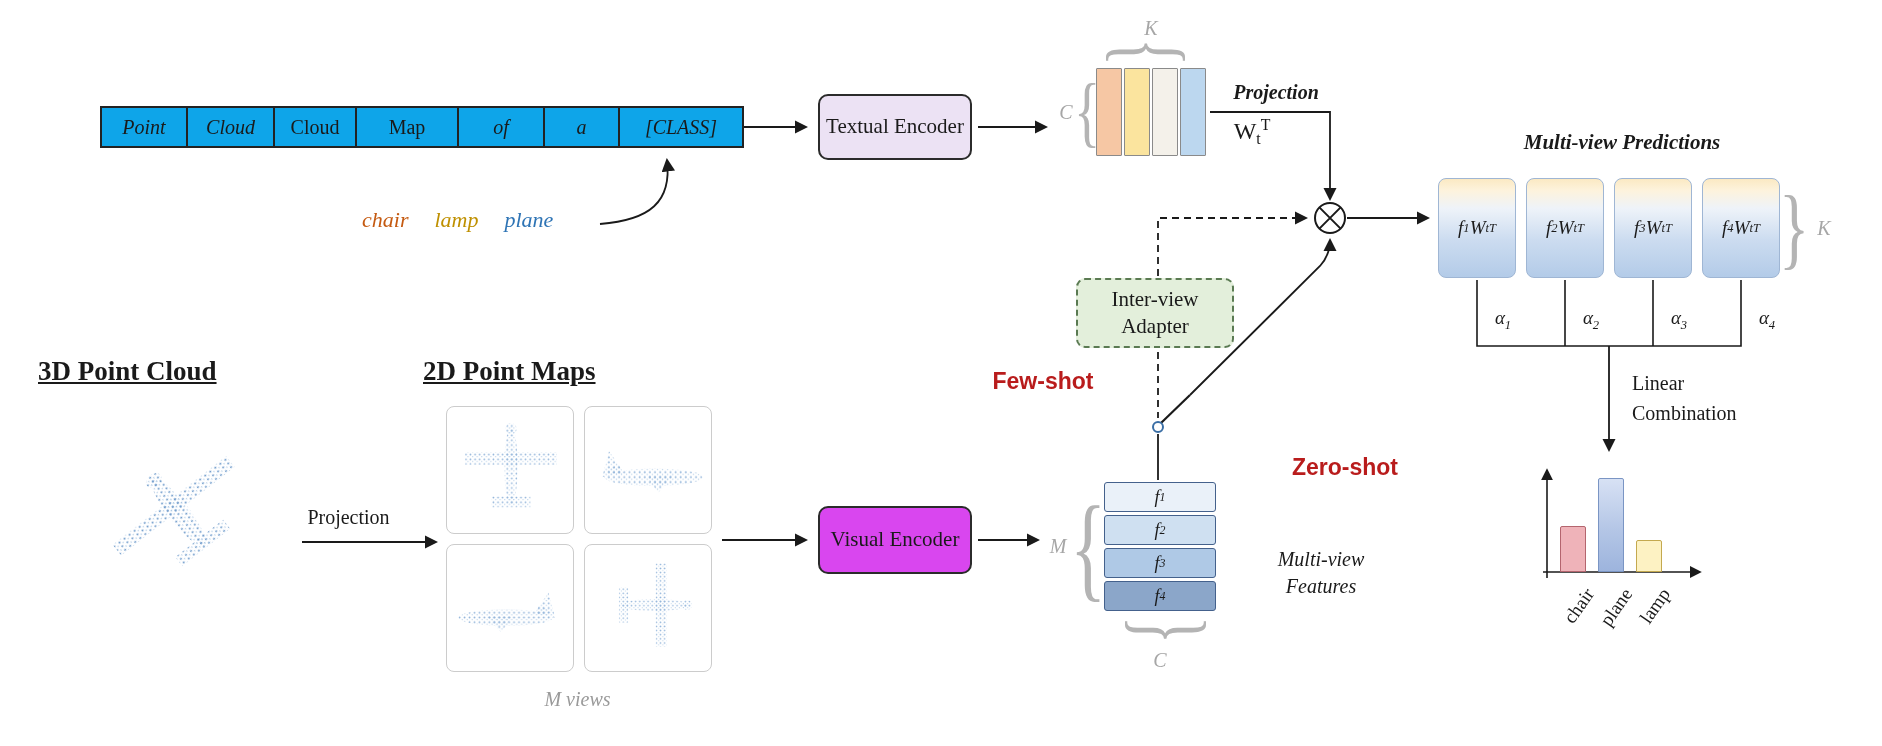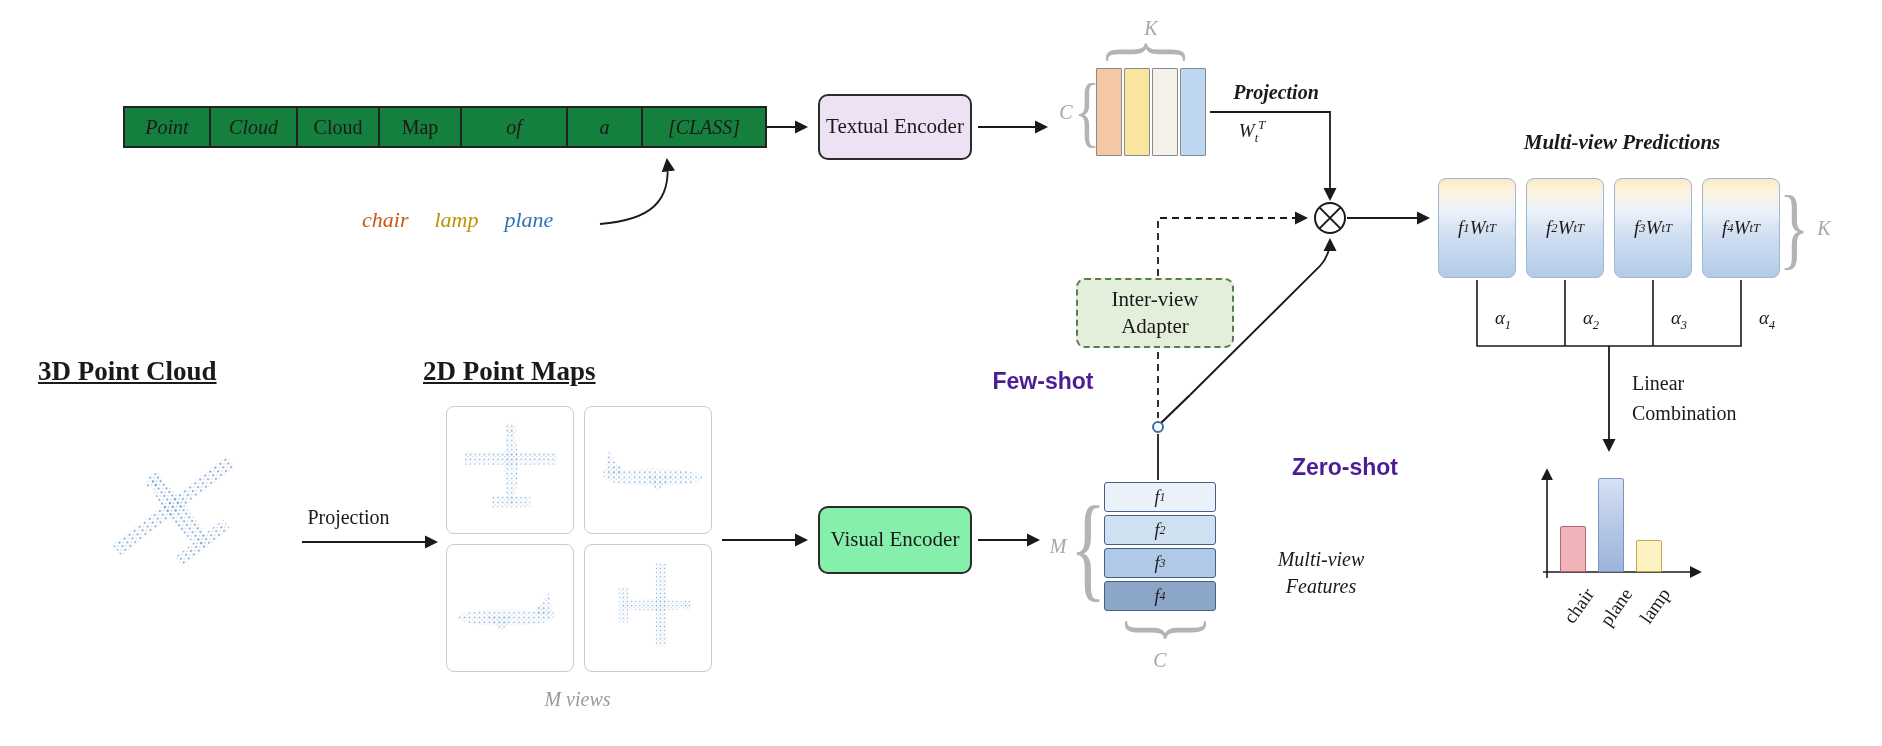--- a/index.html
+++ b/index.html
@@ -3,47 +3,47 @@
 <meta charset="utf-8">
 <style>
   html,body{margin:0;padding:0;background:#fff;}
   #canvas{position:relative;width:1882px;height:746px;background:#fff;
           font-family:"Liberation Serif",serif;color:#1a1a1a;overflow:hidden;}
   .abs{position:absolute;}
   .ctr{transform:translate(-50%,-50%);}
   .wires{position:absolute;left:0;top:0;pointer-events:none;}
 
   
-  .ptable{left:123px;top:106px;height:42px;display:flex;border:2px solid #222;background:#15803d;box-sizing:border-box;}
+  .ptable{left:100px;top:106px;height:42px;display:flex;border:2px solid #222;background:#0ea5e9;box-sizing:border-box;}
   .pcell{display:flex;align-items:center;justify-content:center;font-size:20px;box-sizing:border-box;}
   .pcell + .pcell{border-left:2px solid #222;}
   .it{font-style:italic;}
 
   .classwords{left:362px;top:207px;display:flex;gap:26px;font-style:italic;font-size:22px;}
 
   .encoder{display:flex;align-items:center;justify-content:center;text-align:center;
            border:2px solid #2b2b2b;border-radius:10px;font-size:21px;line-height:1.3;font-weight:500;box-sizing:border-box;}
   .enc-textual{left:818px;top:94px;width:154px;height:66px;background:#ece2f4;}
-  .enc-visual{left:818px;top:506px;width:154px;height:68px;background:#86efac;}
+  .enc-visual{left:818px;top:506px;width:154px;height:68px;background:#d946ef;}
 
   .adapter{left:1076px;top:278px;width:158px;height:70px;background:#e3efdb;border:2px dashed #5a7a52;
            border-radius:9px;display:flex;align-items:center;justify-content:center;text-align:center;
            font-size:21px;line-height:1.3;box-sizing:border-box;padding:0 22px;}
 
   .classifier-bars{left:1096px;top:68px;width:110px;height:88px;display:flex;gap:2px;}
   .cbar{flex:1;border:1px solid #8a8a8a;box-sizing:border-box;border-radius:1px;}
 
   .dim{font-style:italic;font-size:20px;color:#a6a6a6;white-space:nowrap;}
   .brace{color:#b4b4b4;font-weight:400;line-height:1;user-select:none;white-space:pre;}
 
   .lbl-classifier{font-style:italic;font-weight:700;font-size:20px;white-space:nowrap;}
-  .lbl-math{font-style:italic;font-size:19px;white-space:nowrap;}
+  .lbl-math{font-size:24px;white-space:nowrap;}
   sub{font-size:66%;} sup{font-size:66%;}
 
-  .mode-label{font-family:"Liberation Sans",sans-serif;font-weight:600;font-size:23px;color:#4c1d95;text-align:center;}
+  .mode-label{font-family:"Liberation Sans",sans-serif;font-weight:600;font-size:23px;color:#b91c1c;text-align:center;}
 
   .pred-title{left:1462px;top:130px;width:320px;text-align:center;font-style:italic;font-weight:600;font-size:21px;}
   .pred-row{left:1438px;top:178px;display:flex;gap:10px;}
   .pred-box{width:78px;height:100px;border:1.3px solid #9fb6d4;border-radius:8px;box-sizing:border-box;
             display:flex;align-items:center;justify-content:center;font-style:italic;font-size:19px;
             background:linear-gradient(180deg,#fbe9c3 0%,#fdf3dd 12%,#eef3f9 30%,#ccdcf0 62%,#b3cbe8 100%);}
   .alpha{font-style:italic;font-size:19px;white-space:nowrap;}
   .lincomb{left:1632px;top:368px;width:130px;font-size:20px;line-height:1.5;}
 
   .feat-stack{left:1104px;top:482px;width:112px;display:flex;flex-direction:column;gap:3px;}
@@ -122,22 +122,22 @@
     <g stroke="#1a1a1a" stroke-width="2" fill="#ffffff">
       <circle cx="1330" cy="218" r="15"></circle>
       <path d="M 1319.4 207.4 L 1340.6 228.6 M 1340.6 207.4 L 1319.4 228.6" fill="none"></path>
     </g>
   </svg>
 
   <div class="abs ptable">
     <div class="pcell it" style="width:84px">Point</div>
     <div class="pcell it" style="width:87px">Cloud</div>
     <div class="pcell" style="width:82px">Cloud</div>
-    <div class="pcell" style="width:82px">Map</div>
-    <div class="pcell it" style="width:106px">of</div>
+    <div class="pcell" style="width:102px">Map</div>
+    <div class="pcell it" style="width:86px">of</div>
     <div class="pcell it" style="width:75px">a</div>
     <div class="pcell it" style="width:124px">[CLASS]</div>
   </div>
 
   <div class="abs classwords">
     <span style="color: rgb(197, 90, 17);">chair</span>
     <span style="color: rgb(191, 144, 0);">lamp</span>
     <span style="color: rgb(46, 116, 181);">plane</span>
   </div>
 

